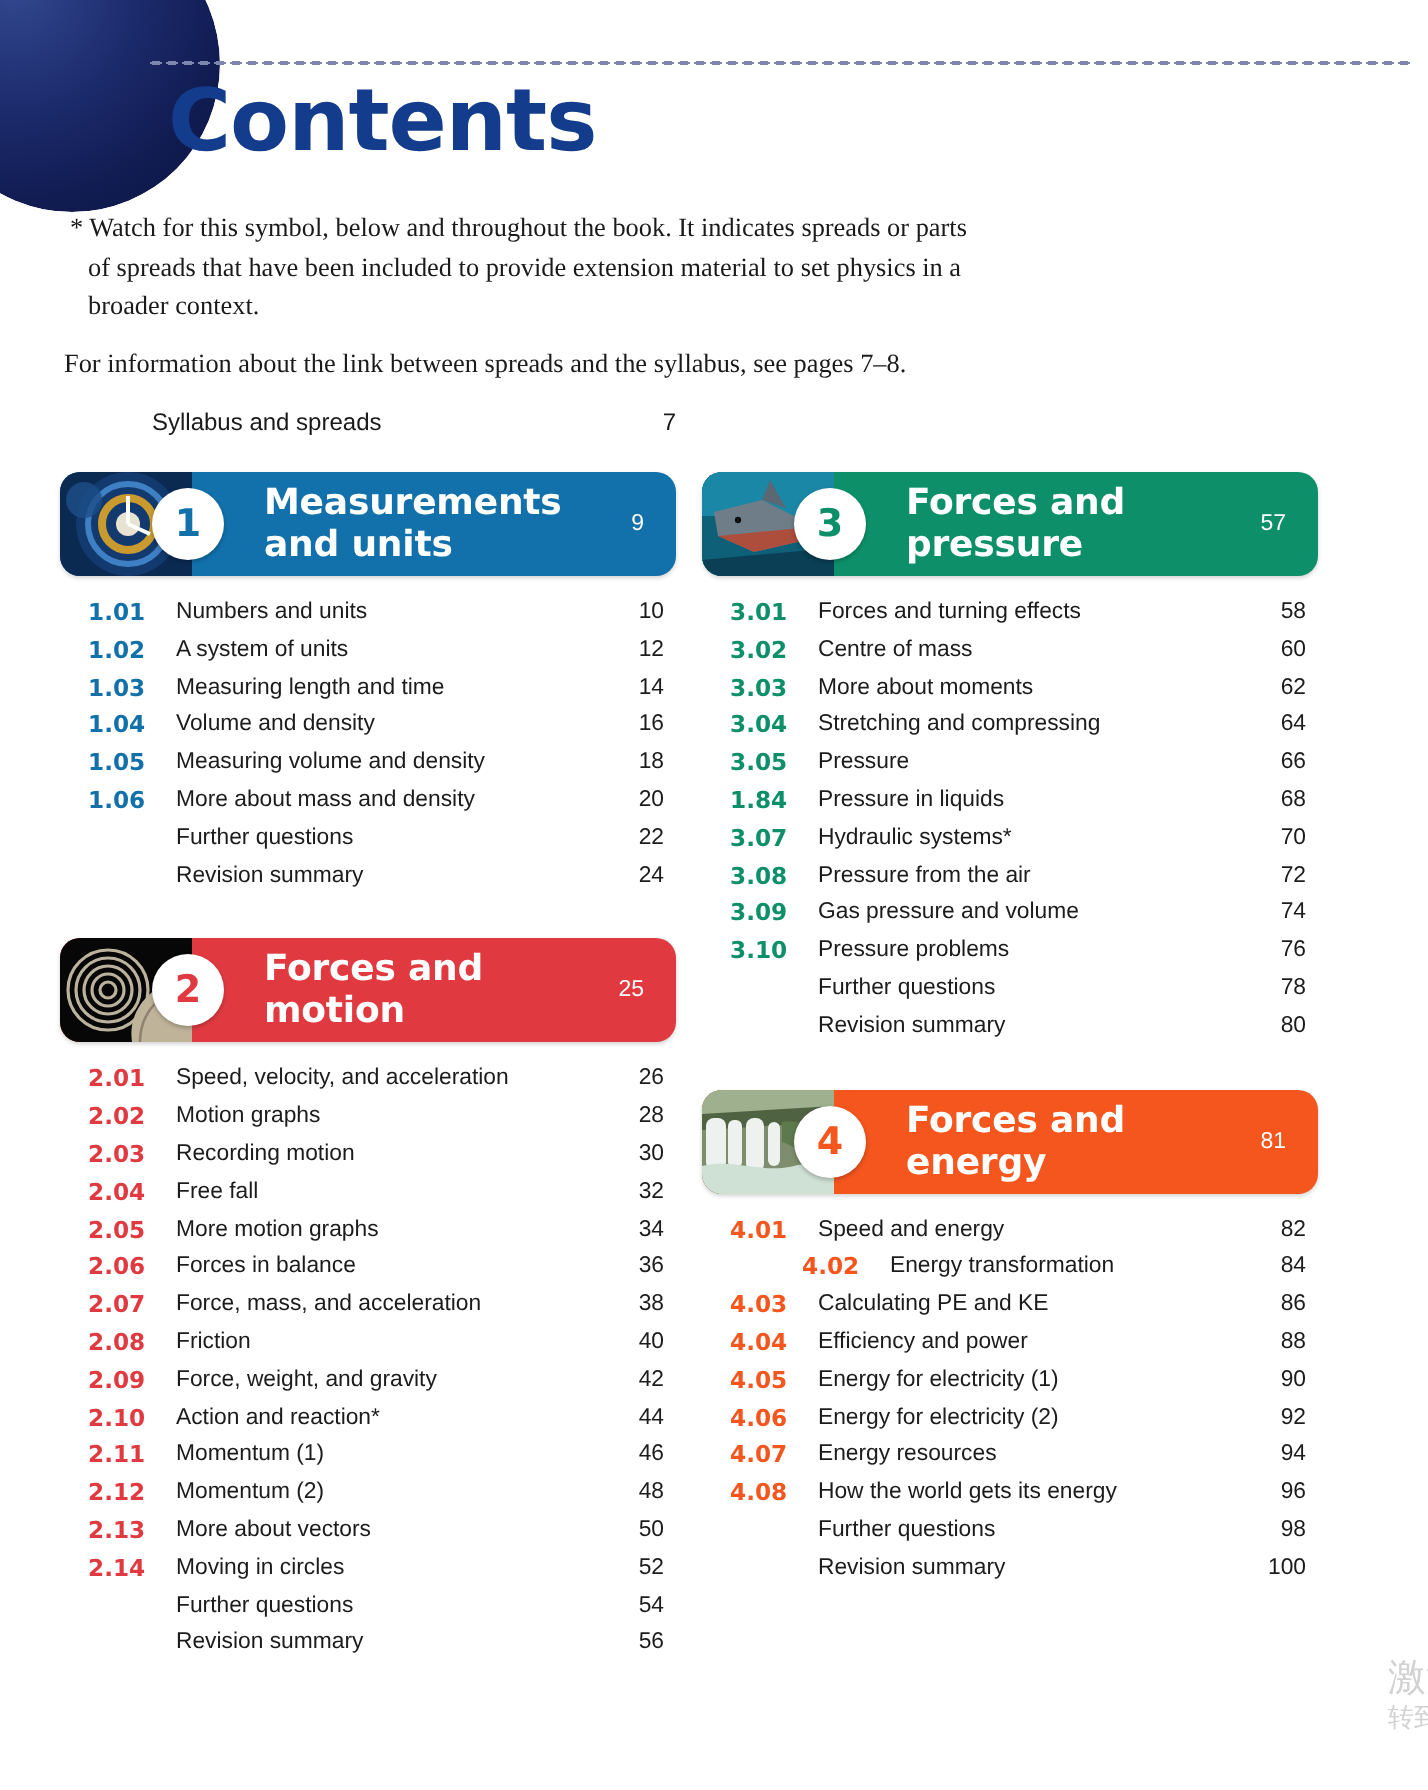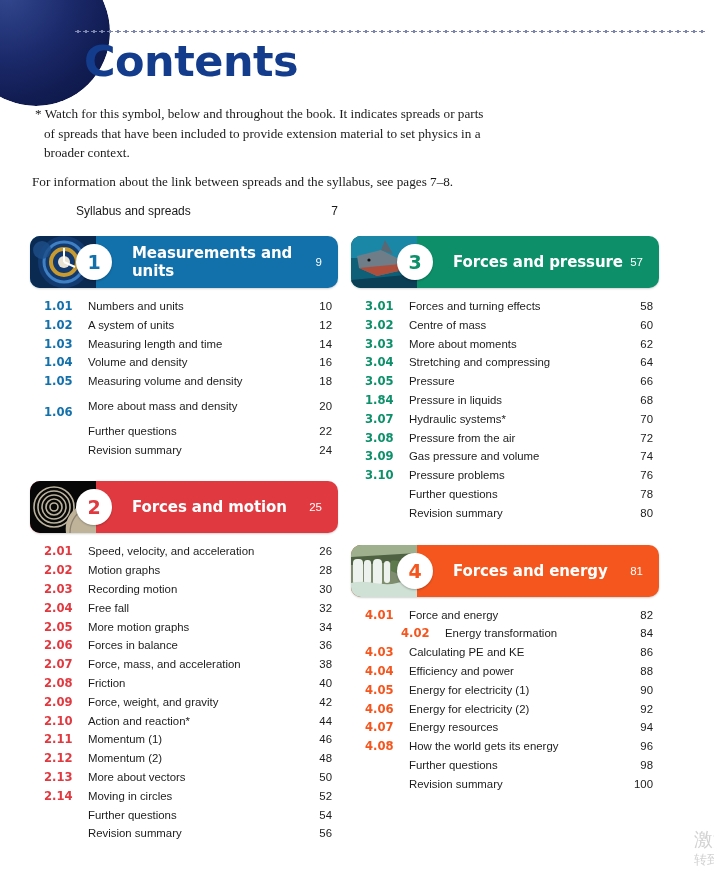--- a/index.html
+++ b/index.html
@@ -140,21 +140,21 @@
     font-size: 19px;
     font-weight: bold;
     font-family: "DejaVu Sans", sans-serif;
     box-shadow: 0 1px 2px rgba(0,0,0,0.25);
     z-index: 3;
   }
   .banner-title {
     flex: 1 1 auto;
     padding-left: 36px;
     color: #ffffff;
-    font-size: 15px;
+    font-size: 18px;
     font-weight: bold;
     letter-spacing: -0.1px;
     font-family: "DejaVu Sans", sans-serif;
   }
   .banner-page {
     flex: 0 0 auto;
     padding-right: 16px;
     color: #ffffff;
     font-size: 11.5px;
   }
@@ -275,21 +275,21 @@
             <span class="code" style="color: rgb(18, 112, 171);">1.04</span>
             <span class="label">Volume and density</span>
             <span class="page">16</span>
           </div>
           <div class="entry">
             <span class="code" style="color: rgb(18, 112, 171);">1.05</span>
             <span class="label">Measuring volume and density</span>
             <span class="page">18</span>
           </div>
           <div class="entry">
-            <span class="code" style="color: rgb(18, 112, 171); margin-top: 12px;">1.06</span>
+            <span class="code" style="color: rgb(18, 112, 171);">1.06</span>
             <span class="label">More about mass and density</span>
             <span class="page">20</span>
           </div>
           <div class="entry plain">
             <span class="code" style="color: rgb(18, 112, 171);">0.00</span>
             <span class="label">Further questions</span>
             <span class="page">22</span>
           </div>
           <div class="entry plain">
             <span class="code" style="color: rgb(18, 112, 171);">0.00</span>
@@ -501,21 +501,21 @@
               <path d="M40 16 C48 14 56 20 66 18 L66 34 C54 34 46 28 40 26 Z" fill="#5d7a4c"></path>
             </svg>
           </div>
           <div class="banner-num" style="color: rgb(244, 86, 30);">4</div>
           <div class="banner-title">Forces and energy</div>
           <div class="banner-page">81</div>
         </div>
         <div class="entries">
           <div class="entry">
             <span class="code" style="color: rgb(244, 86, 30);">4.01</span>
-            <span class="label">Force and energy</span>
+            <span class="label">Speed and energy</span>
             <span class="page">82</span>
           </div>
           <div class="entry">
             <span class="code" style="color: rgb(244, 86, 30); margin-left: 36px;">4.02</span>
             <span class="label">Energy transformation</span>
             <span class="page">84</span>
           </div>
           <div class="entry">
             <span class="code" style="color: rgb(244, 86, 30);">4.03</span>
             <span class="label">Calculating PE and KE</span>

